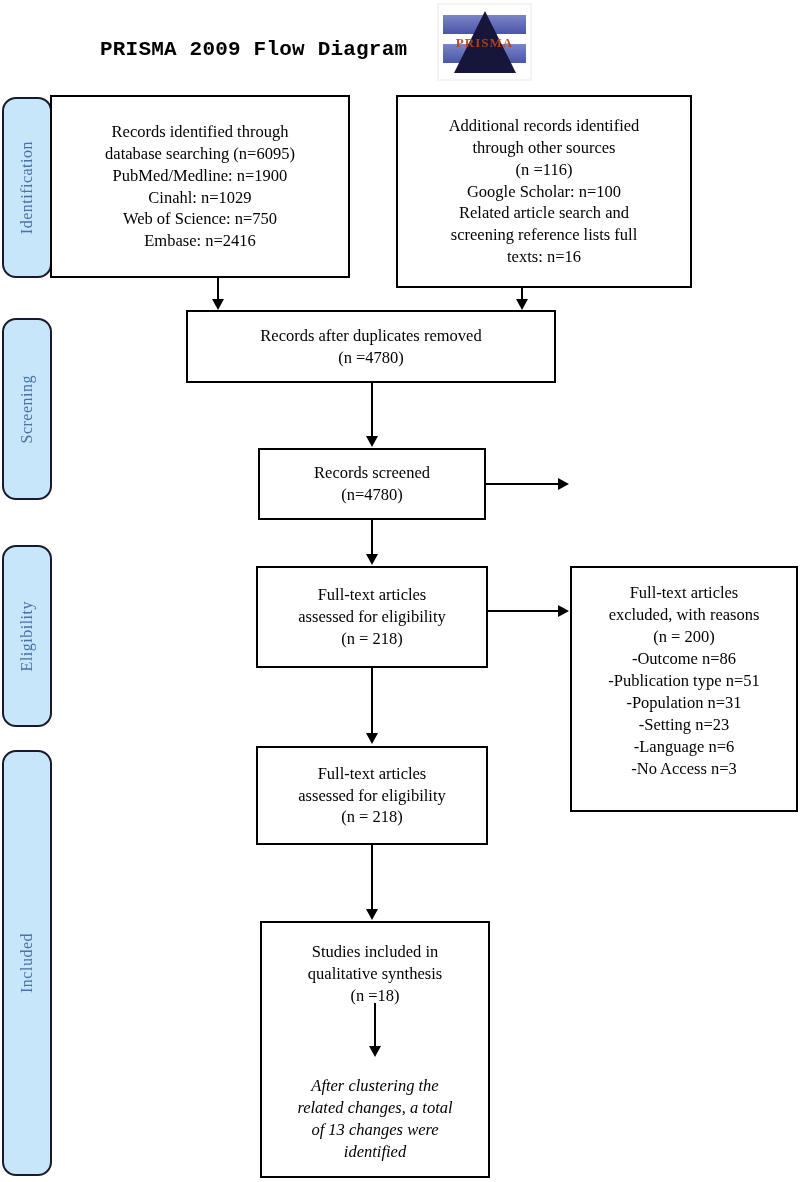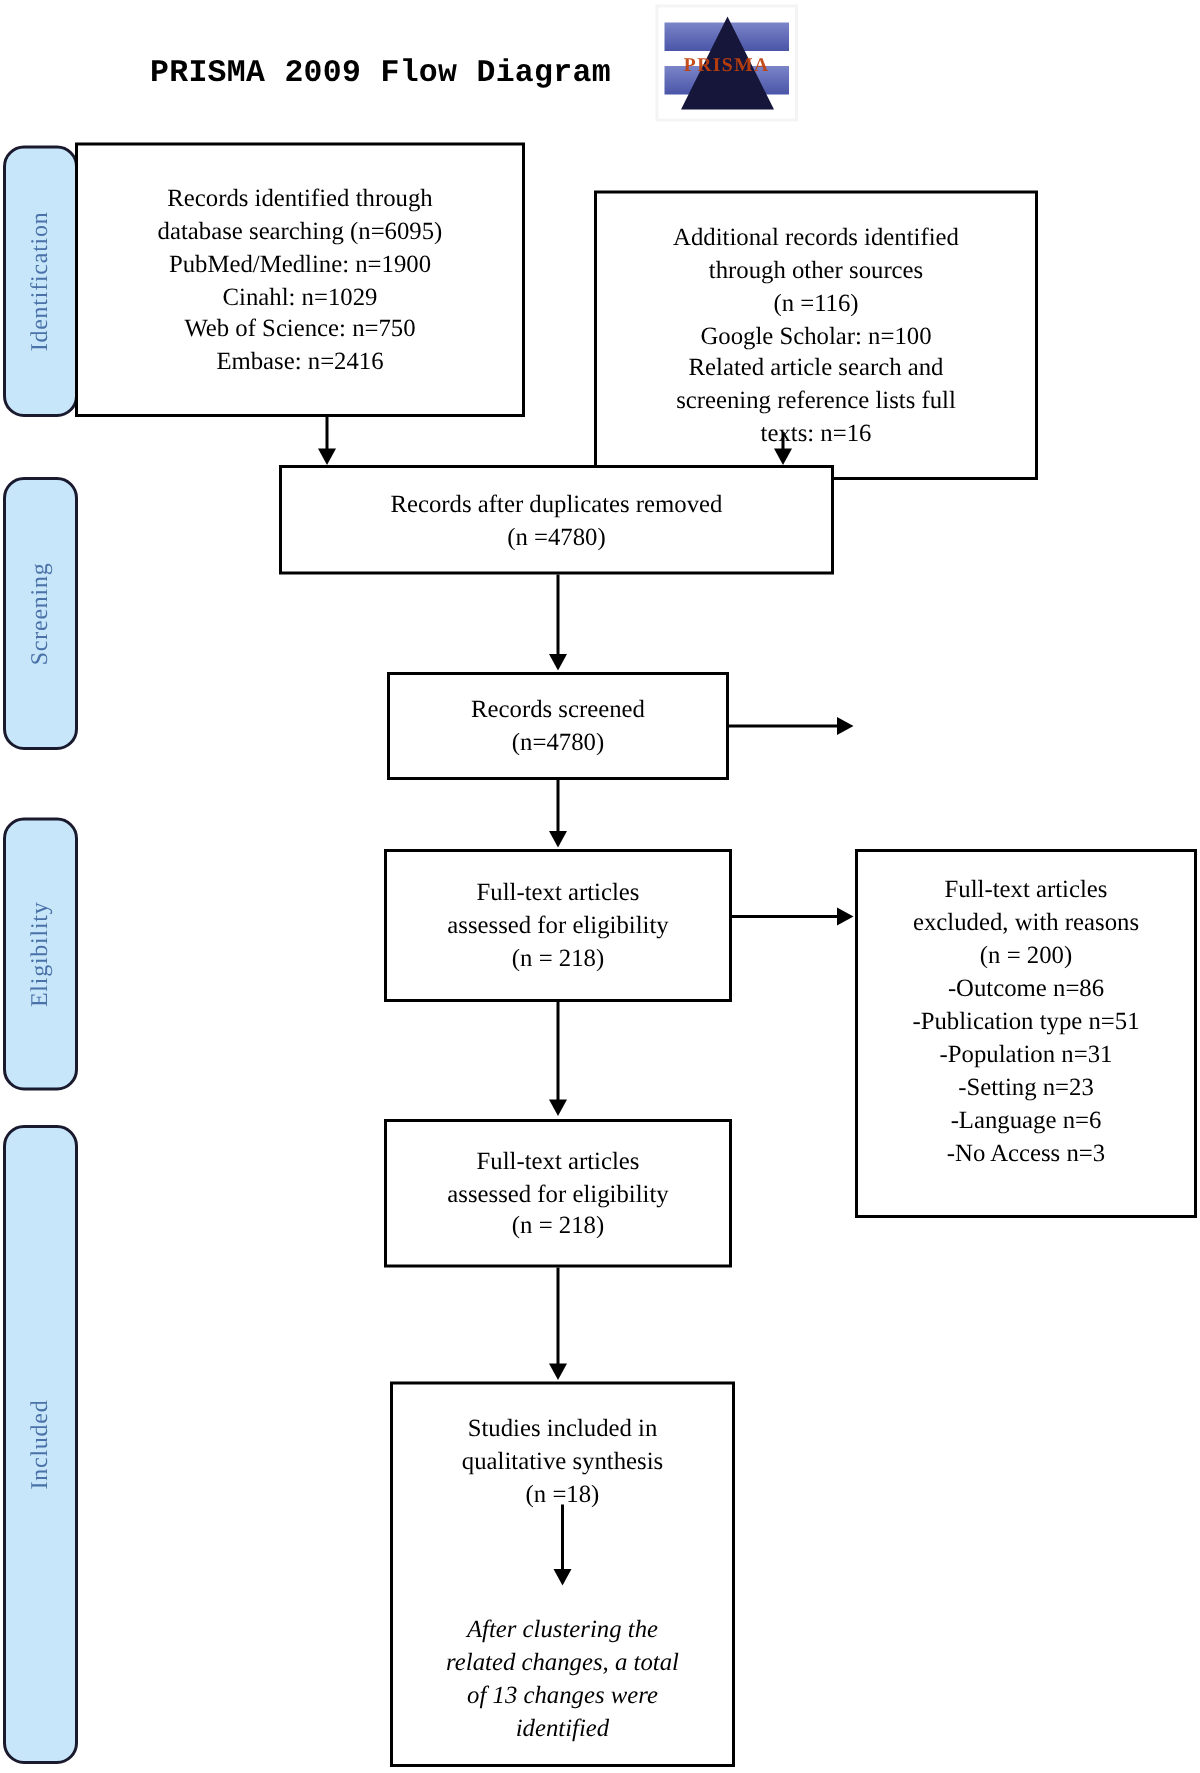--- a/index.html
+++ b/index.html
@@ -186,21 +186,21 @@
 
   <div class="box" style="left:50px; top:95px; width:300px; height:183px;">
     <span class="line">Records identified through</span>
     <span class="line">database searching (n=6095)</span>
     <span class="line">PubMed/Medline: n=1900</span>
     <span class="line">Cinahl: n=1029</span>
     <span class="line">Web of Science: n=750</span>
     <span class="line">Embase: n=2416</span>
   </div>
 
-  <div class="box" style="left:396px; top:95px; width:296px; height:193px;margin-top:32px;">
+  <div class="box" style="left:396px; top:95px; width:296px; height:193px;">
     <span class="line">Additional records identified</span>
     <span class="line">through other sources</span>
     <span class="line">(n =116)</span>
     <span class="line">Google Scholar: n=100</span>
     <span class="line">Related article search and</span>
     <span class="line">screening reference lists full</span>
     <span class="line">texts: n=16</span>
   </div>
 
   <div class="vline" style="left:217px; top:278px; height:23px;"></div>

